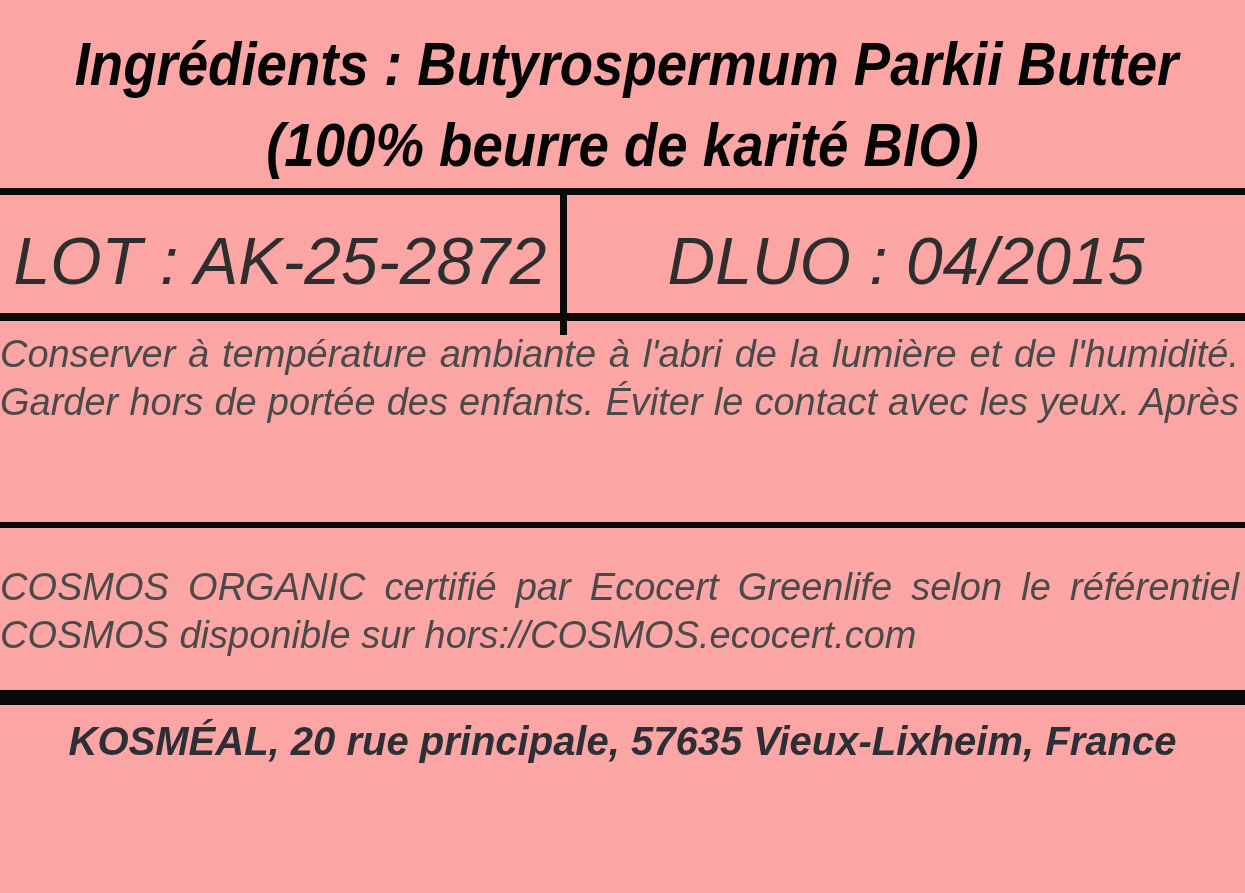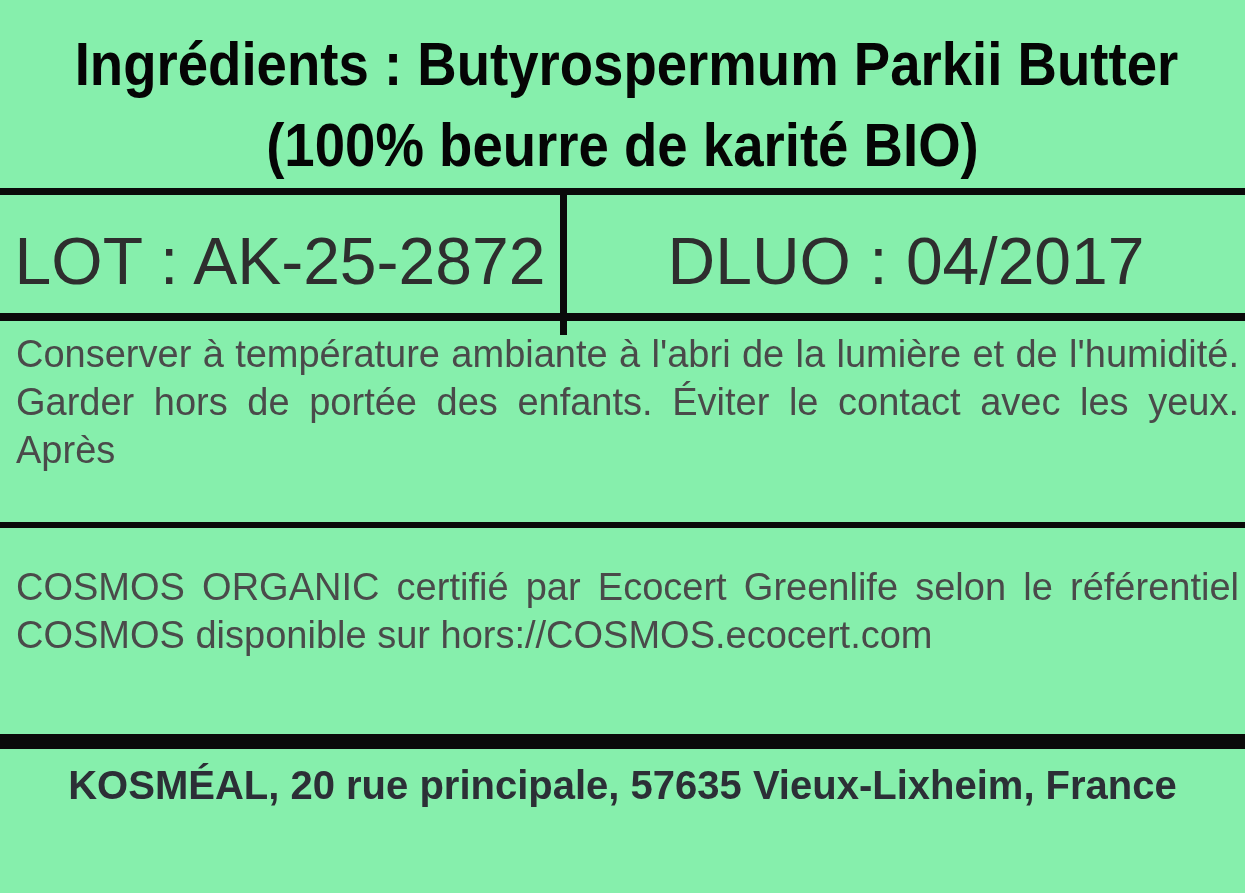--- a/index.html
+++ b/index.html
@@ -3,21 +3,21 @@
 <meta charset="utf-8">
 <style>
   html, body { margin: 0; padding: 0; }
   body {
     width: 1245px; height: 893px;
     background: #ffffff;
     font-family: "Liberation Sans", sans-serif;
     color: #111;
     overflow: hidden;
   }
-  .label-sheet { width: 1245px; height: 893px; position: relative; background: #86efac; }
+  .label-sheet { width: 1245px; height: 893px; position: relative; background: #fca5a5; font-style: italic; }
 
   
   .title-block { height: 188px; padding-top: 23px; box-sizing: border-box; text-align: center; }
   .title-line {
     font-size: 62px; font-weight: bold; line-height: 81px;
     color: #050505; white-space: nowrap;
     transform: scaleX(0.88); transform-origin: 50% 50%;
   }
 
   
@@ -32,26 +32,26 @@
   .batch-row { height: 118px; display: flex; }
   .batch-cell {
     box-sizing: border-box; height: 140px; line-height: 132px;
     text-align: center; font-size: 66px; font-weight: 300;
     color: #2e2e2e; white-space: nowrap; overflow: visible;
   }
   .batch-cell.lot { width: 567px; border-right: 7px solid #0a0a0a; }
   .batch-cell.dluo { flex: 1; }
 
   
-  .para { box-sizing: border-box; padding-left: 16px; padding-right: 6px; color: #4a4a4a; }
+  .para { box-sizing: border-box; padding-left: 0; padding-right: 6px; color: #4a4a4a; }
   .para .tline { font-size: 38px; line-height: 48px; font-weight: 300; }
   .tline.just { text-align: justify; text-align-last: justify; }
   .tline.plain { text-align: left; }
   .storage-section { height: 201px; padding-top: 9px; }
-  .cosmos-section { height: 206px; padding-top: 35px; }
+  .cosmos-section { height: 162px; padding-top: 35px; }
   .organic-section { height: 118px; padding-top: 31px; }
   .organic-section .highlight { font-weight: bold; color: #2b2b2b; }
 
   
   .footer-section {
     box-sizing: border-box; height: 70px; padding-top: 12px; text-align: center;
   }
   .footer-section .address {
     font-size: 40px; font-weight: bold; line-height: 48px; color: #2c2f36; white-space: nowrap;
   }
@@ -63,21 +63,21 @@
 
   <div class="title-block">
     <div class="title-line">Ingrédients : Butyrospermum Parkii Butter</div>
     <div class="title-line">(100% beurre de karité BIO)</div>
   </div>
 
   <div class="rule r1"></div>
 
   <div class="batch-row">
     <div class="batch-cell lot">LOT : AK-25-2872</div>
-    <div class="batch-cell dluo">DLUO : 04/2017</div>
+    <div class="batch-cell dluo">DLUO : 04/2015</div>
   </div>
 
   <div class="rule r2"></div>
 
   <div class="para storage-section">
     <div class="tline just">Conserver à température ambiante à l'abri de la lumière et de l'humidité.</div>
     <div class="tline just">Garder hors de portée des enfants. Éviter le contact avec les yeux. Après</div>
   </div>
 
   <div class="rule r3"></div>

